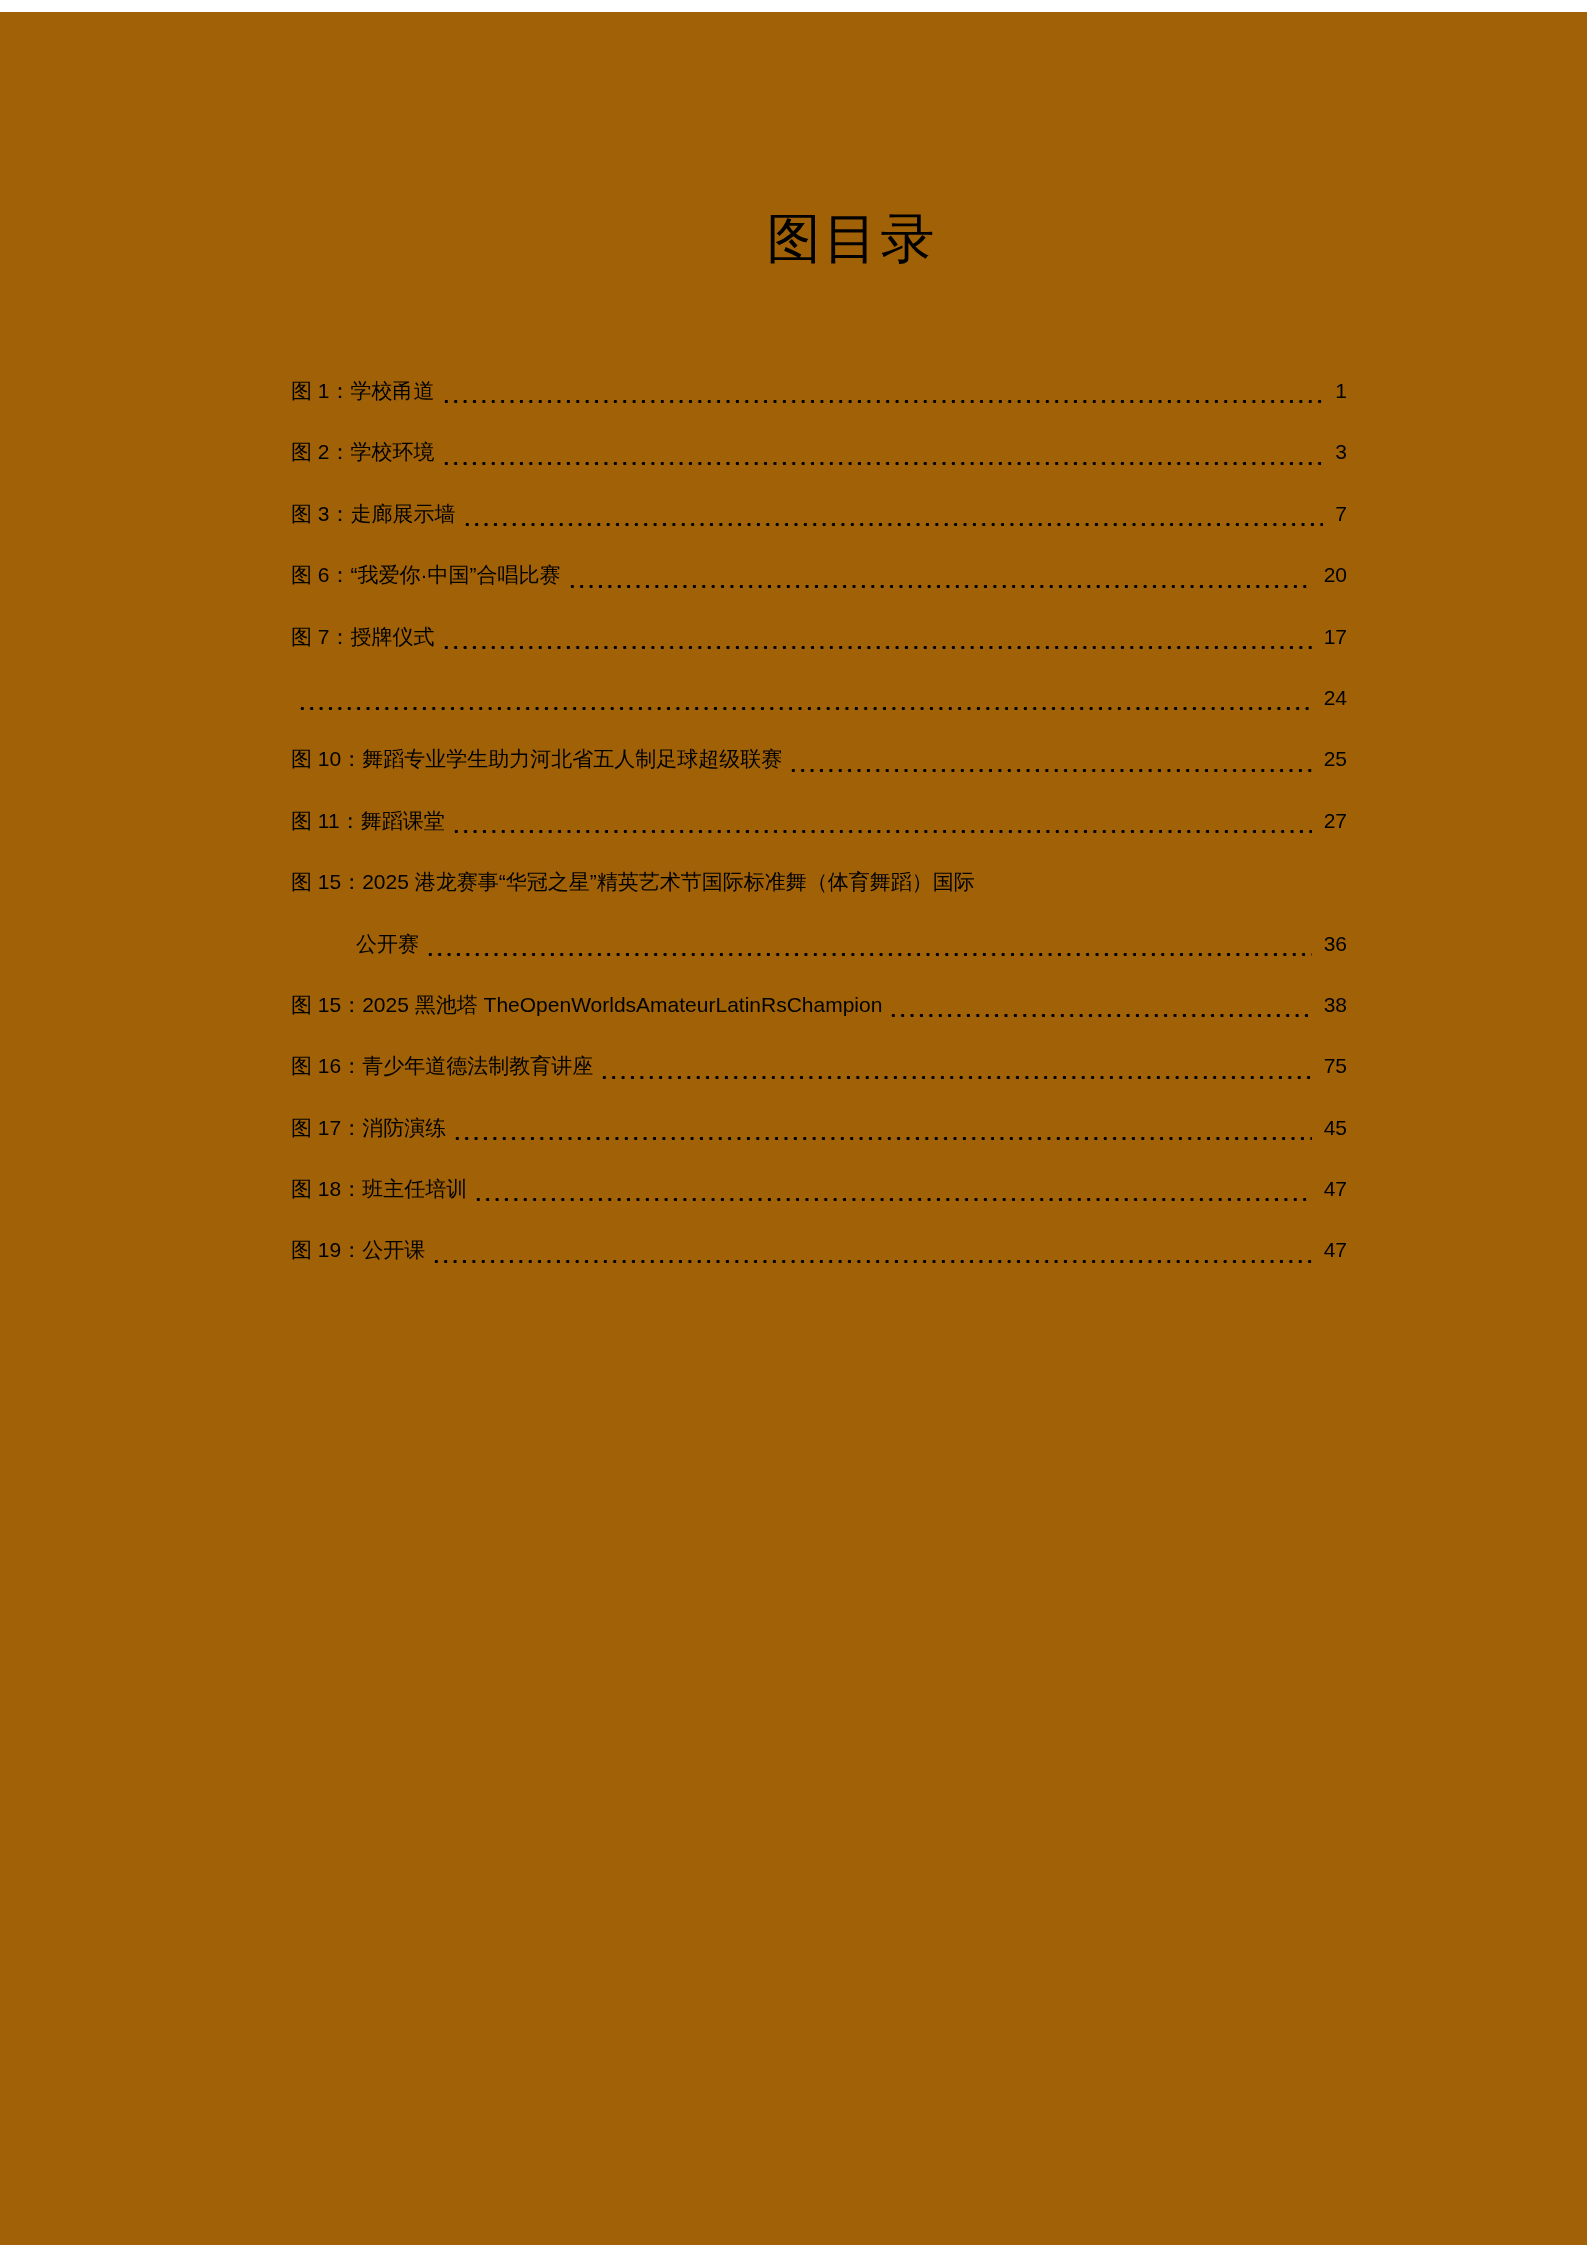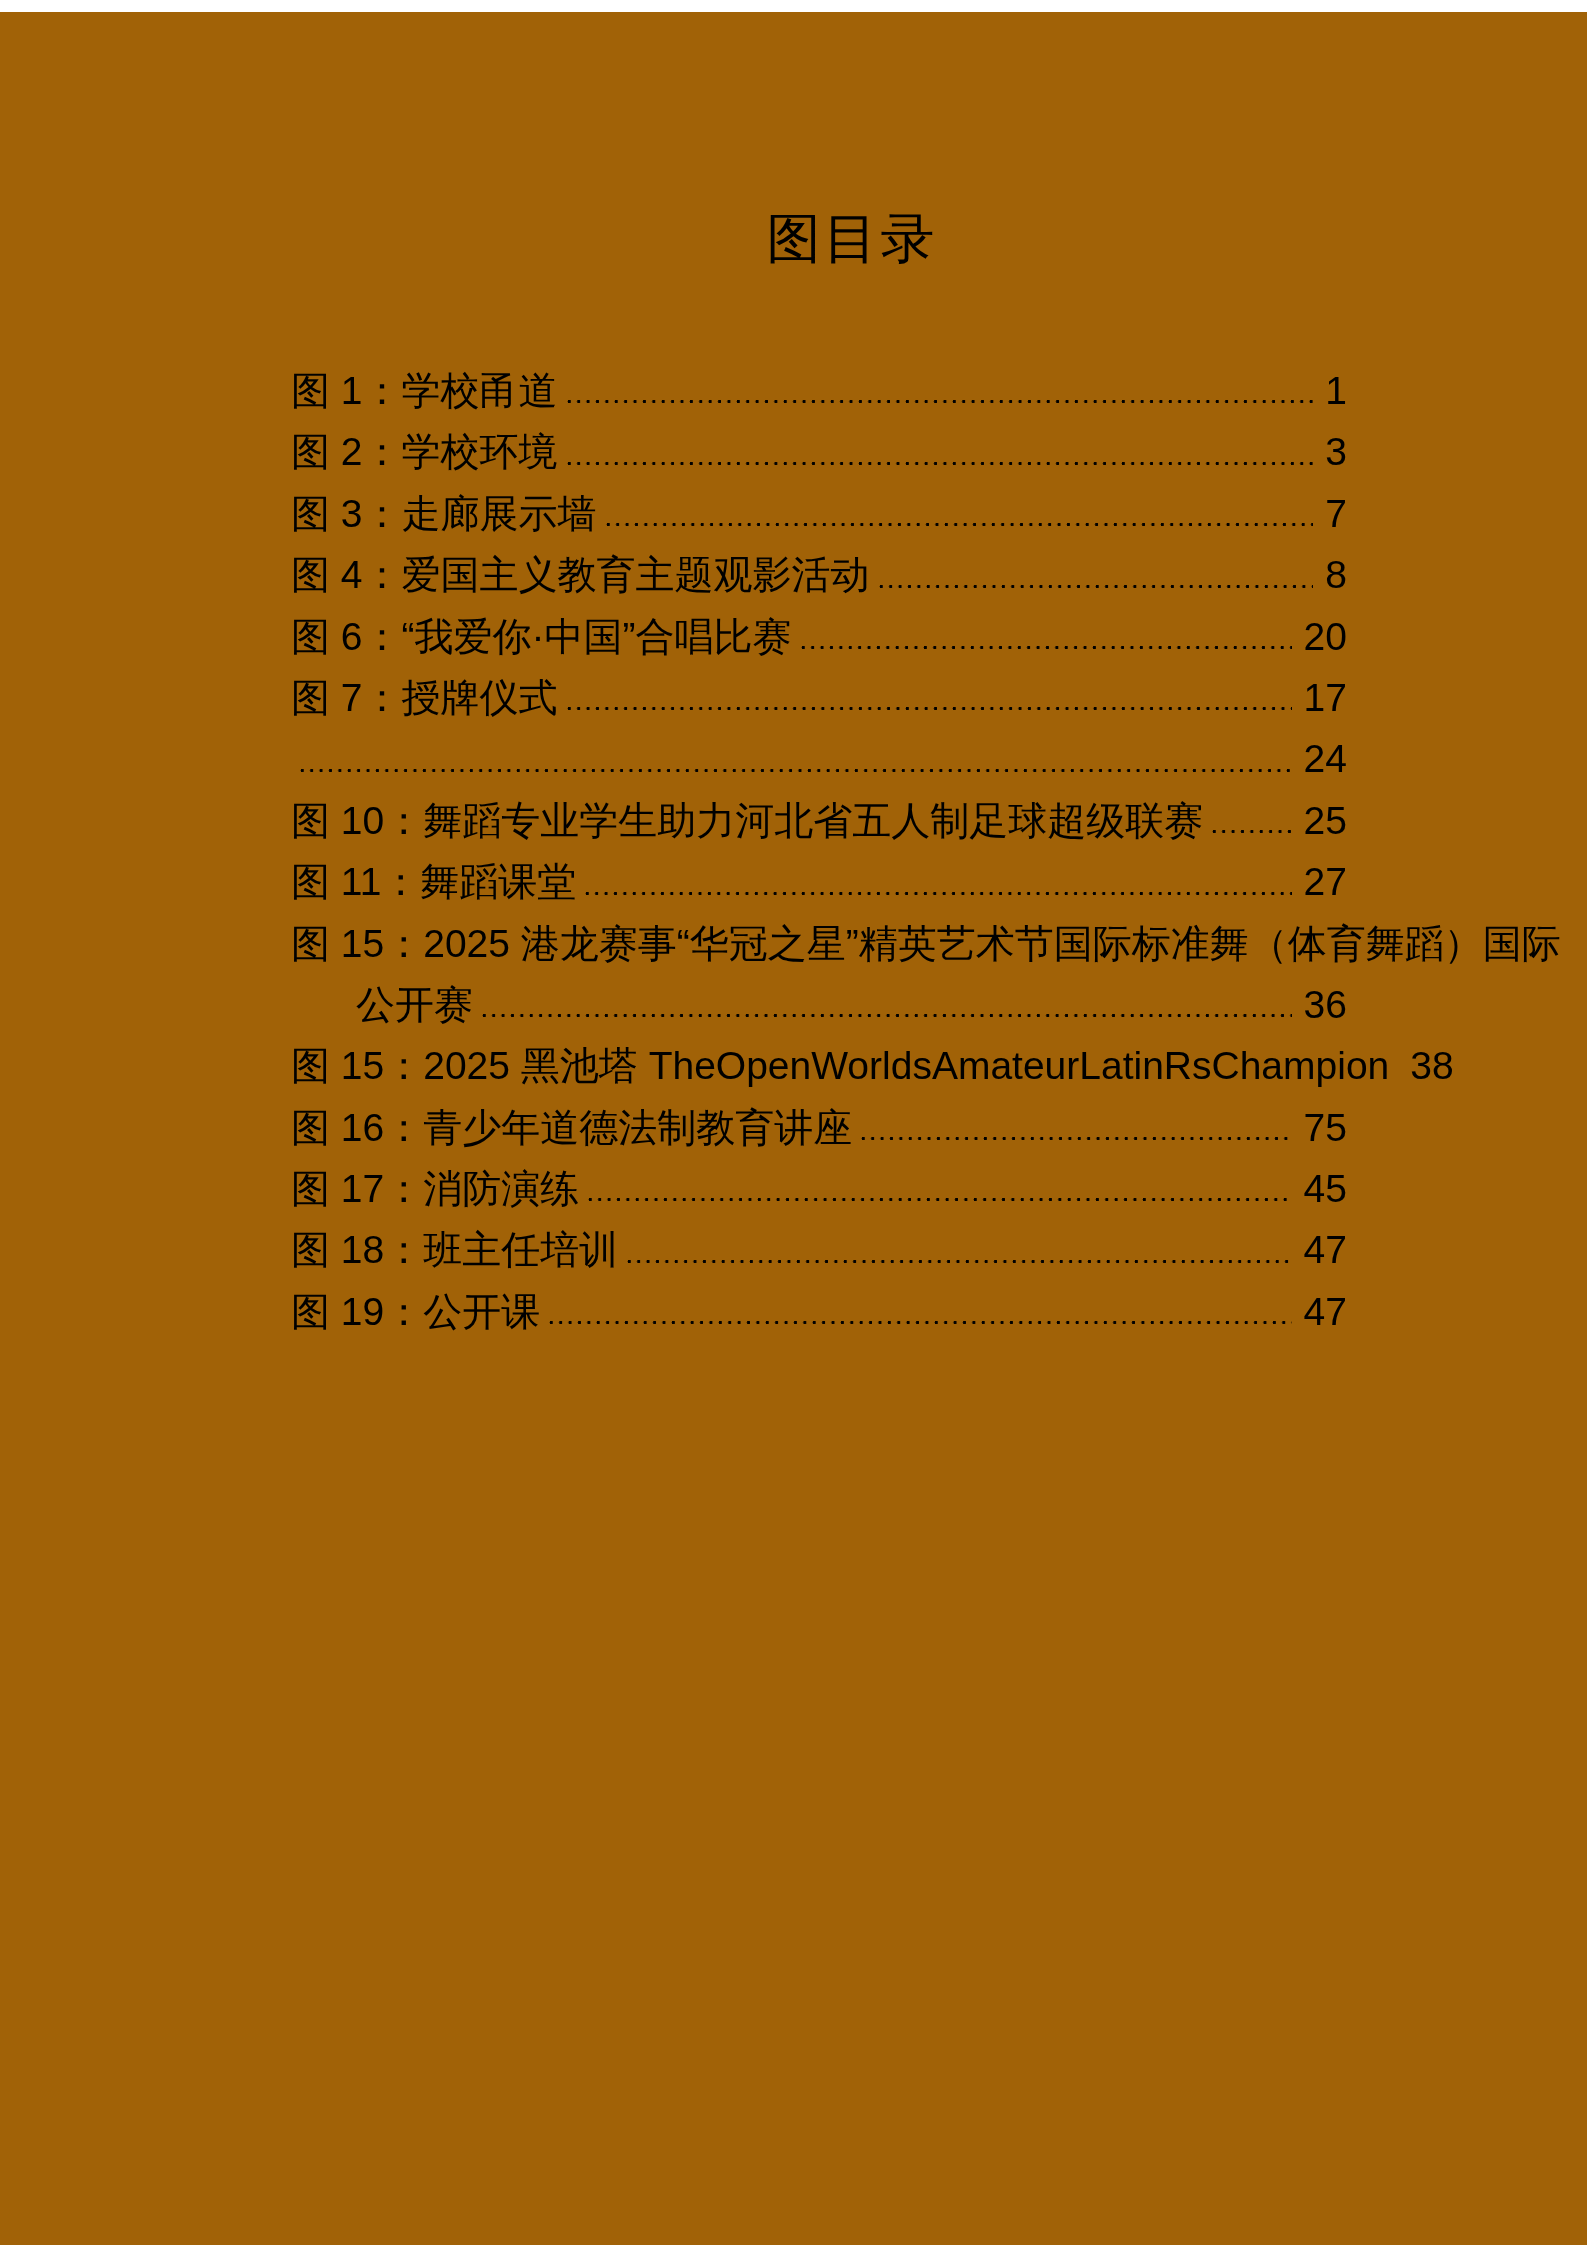--- a/index.html
+++ b/index.html
@@ -28,21 +28,21 @@
   }
   .doc-title .shift { position:relative; left:33px; }
 
   
   .toc {
     position:absolute;
     top:348px;
     left:291px;
     width:1056px;
     font-family:"Liberation Sans","DejaVu Sans",serif; 
-    font-size:39px;
+    font-size:21px;
     color:#000000;
   }
   .entry-line {
     display:flex;
     height:61.4px;
     line-height:61.4px;
   }
   .label { white-space:pre; }
   .wrap-line .label { padding-left:65px; }
   .leader {
@@ -90,29 +90,20 @@
   <div class="entry">
 
     <div class="entry-line">
       <span class="label">图 3：走廊展示墙</span>
       <span class="leader"></span>
       <span class="pagenum">7</span>
     </div>
 
   </div>
 
-  <div class="entry">
-
-    <div class="entry-line">
-      <span class="label">图 4：爱国主义教育主题观影活动</span>
-      <span class="leader"></span>
-      <span class="pagenum">8</span>
-    </div>
-
-  </div>
 
 
   <div class="entry">
 
     <div class="entry-line">
       <span class="label">图 6：“我爱你·中国”合唱比赛</span>
       <span class="leader"></span>
       <span class="pagenum">20</span>
     </div>
 

